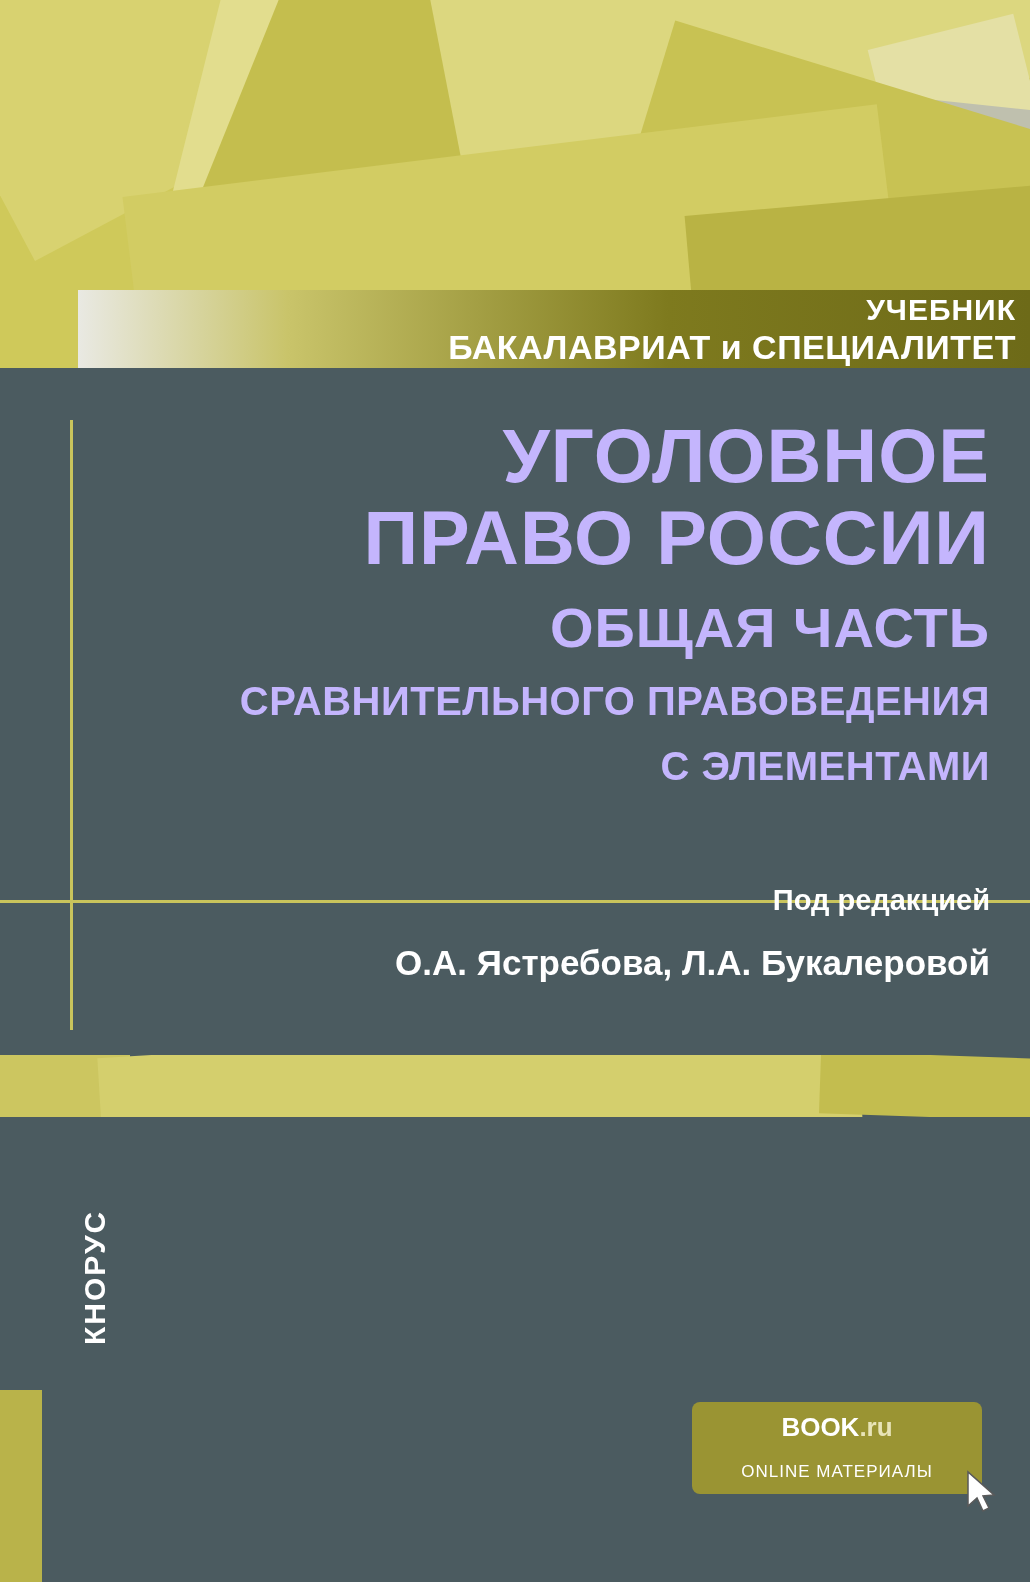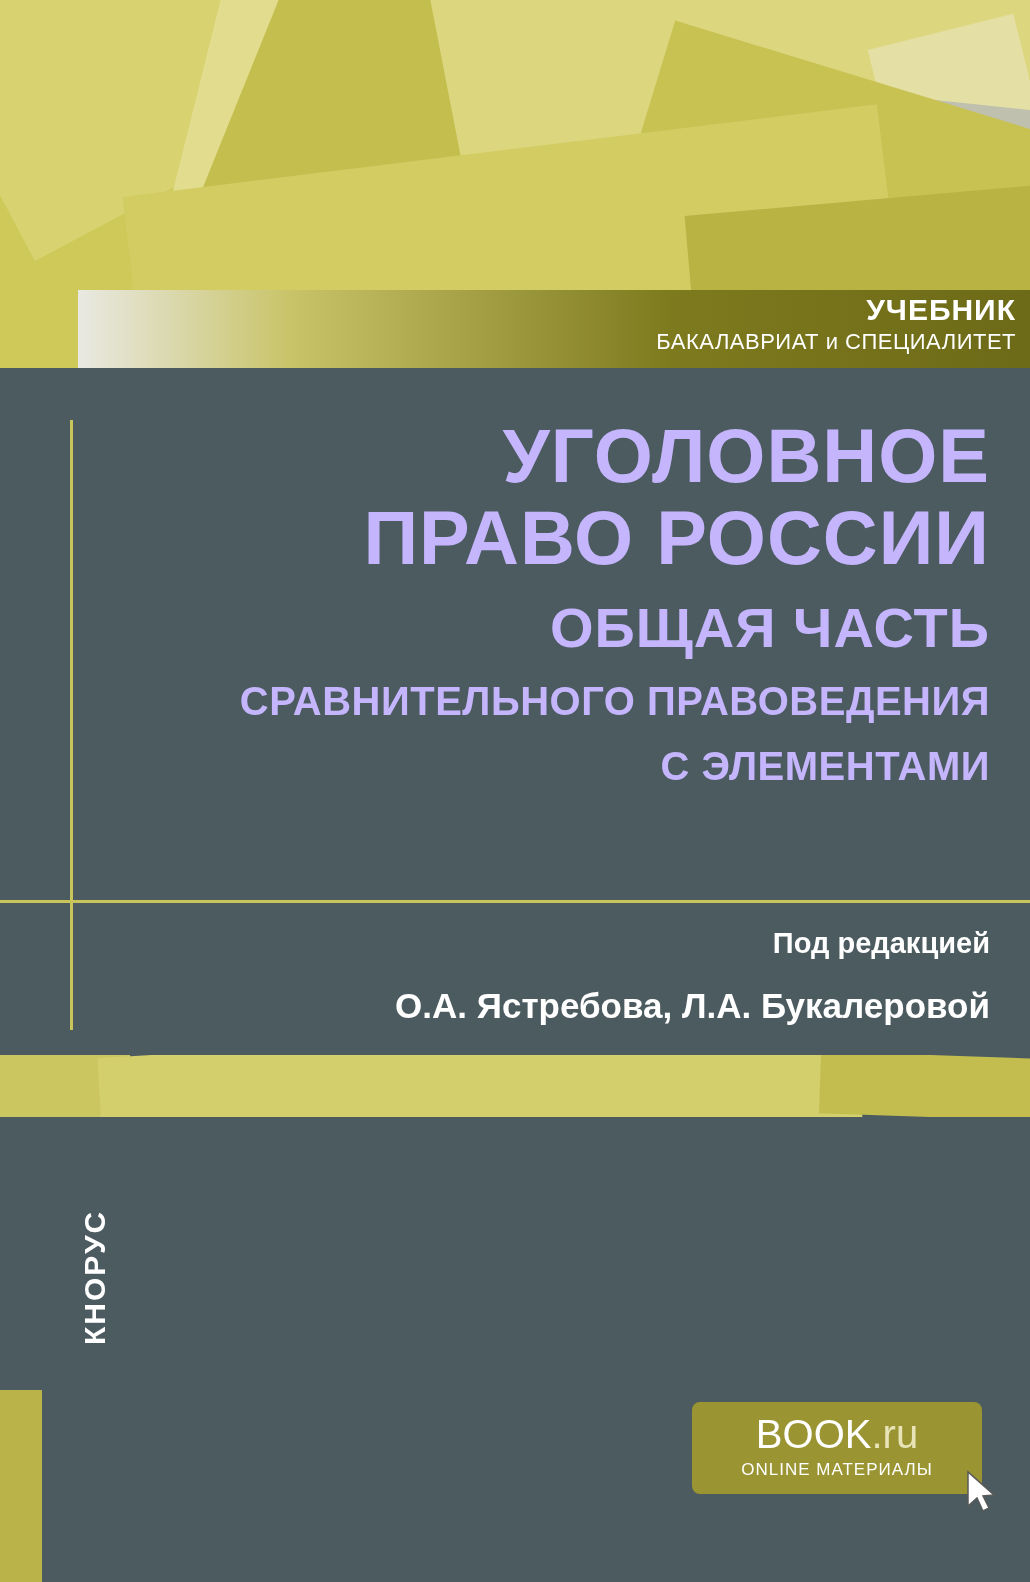--- a/index.html
+++ b/index.html
@@ -94,22 +94,22 @@
     color: #ffffff;
     line-height: 1.05;
   }
   .badge-line1 {
     font-size: 30px;
     font-weight: bold;
     letter-spacing: 1px;
     padding-top: 4px;
   }
   .badge-line2 {
-    font-size: 22px;
-    font-weight: normal;
+    font-size: 34px;
+    font-weight: bold;
     letter-spacing: 0.5px;
     padding-top: 4px;
   }
 
   
   .body-area {
     position: absolute;
     left: 0;
     top: 368px;
     width: 1030px;
@@ -162,21 +162,21 @@
     font-weight: bold;
     line-height: 1.12;
     margin-top: 20px;
     letter-spacing: 0.5px;
   }
 
   
   .editors {
     position: absolute;
     right: 40px;
-    top: 925px;
+    top: 882px;
     width: 900px;
     text-align: right;
     color: #ffffff;
   }
   .editors-label {
     font-size: 29px;
     font-weight: bold;
     line-height: 1.3;
   }
   .editors-names {
@@ -241,32 +241,33 @@
     right: 48px;
     bottom: 88px;
     width: 290px;
     height: 92px;
     background: #9a9433;
     border-radius: 8px;
     color: #ffffff;
     text-align: center;
   }
   .bookru-main {
-    font-size: 40px;
-    font-weight: normal;
+    font-size: 26px;
+    font-weight: bold;
     padding-top: 12px;
     line-height: 1;
   }
   .bookru-main .ru {
     color: #e8e4b8;
   }
   .bookru-sub {
     font-size: 17px;
     letter-spacing: 1px;
     padding-top: 6px;
+    margin-top: 16px;
   }
   .cursor {
     position: absolute;
     right: 34px;
     bottom: 68px;
     width: 30px;
     height: 44px;
   }
 </style>
 </head>

